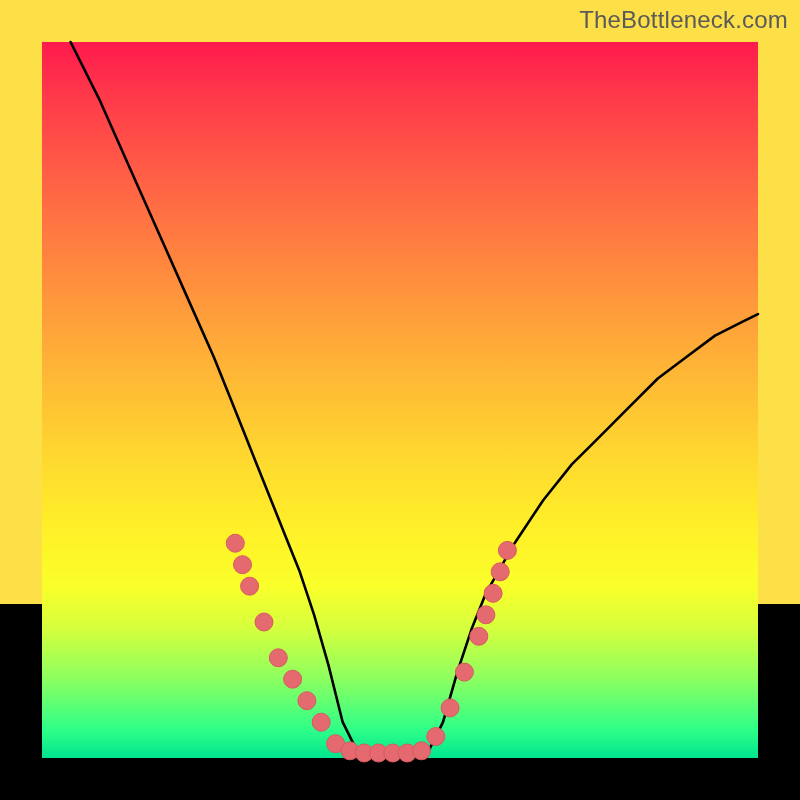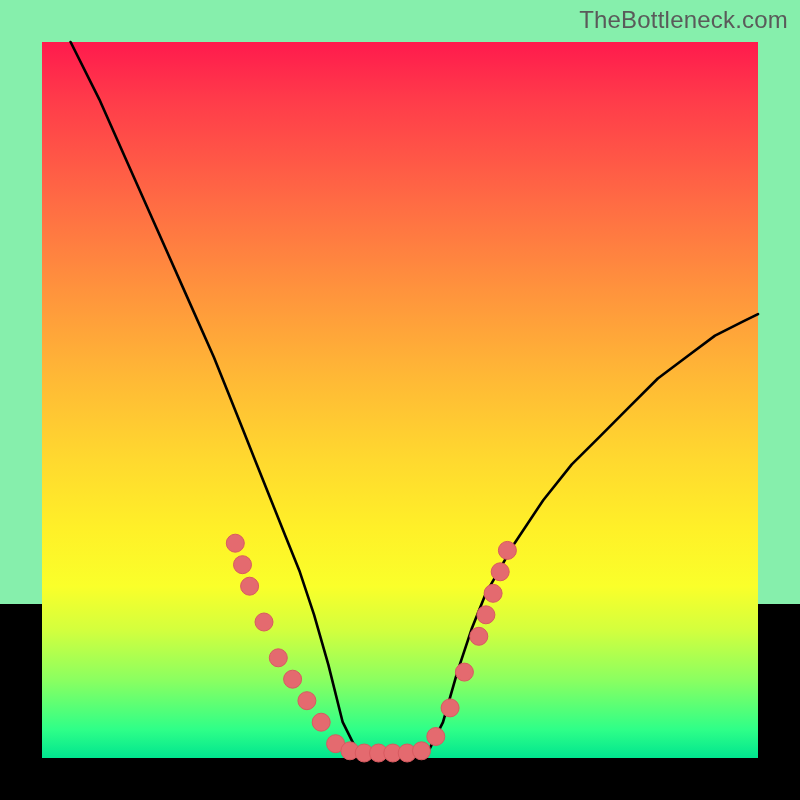--- a/index.html
+++ b/index.html
@@ -10,21 +10,21 @@
     background: #000;
     overflow: hidden;
     font-family: Arial, Helvetica, sans-serif;
   }
   .frame {
     position: absolute;
     left: 0;
     top: 0;
     width: 800px;
     height: 604px;
-    background: #86efac;
+    background: #fde047;
   }
   .plot-area {
     position: absolute;
     left: 42px;
     top: 42px;
     width: 716px;
     height: 716px;
     
     background: linear-gradient(
       to bottom,

